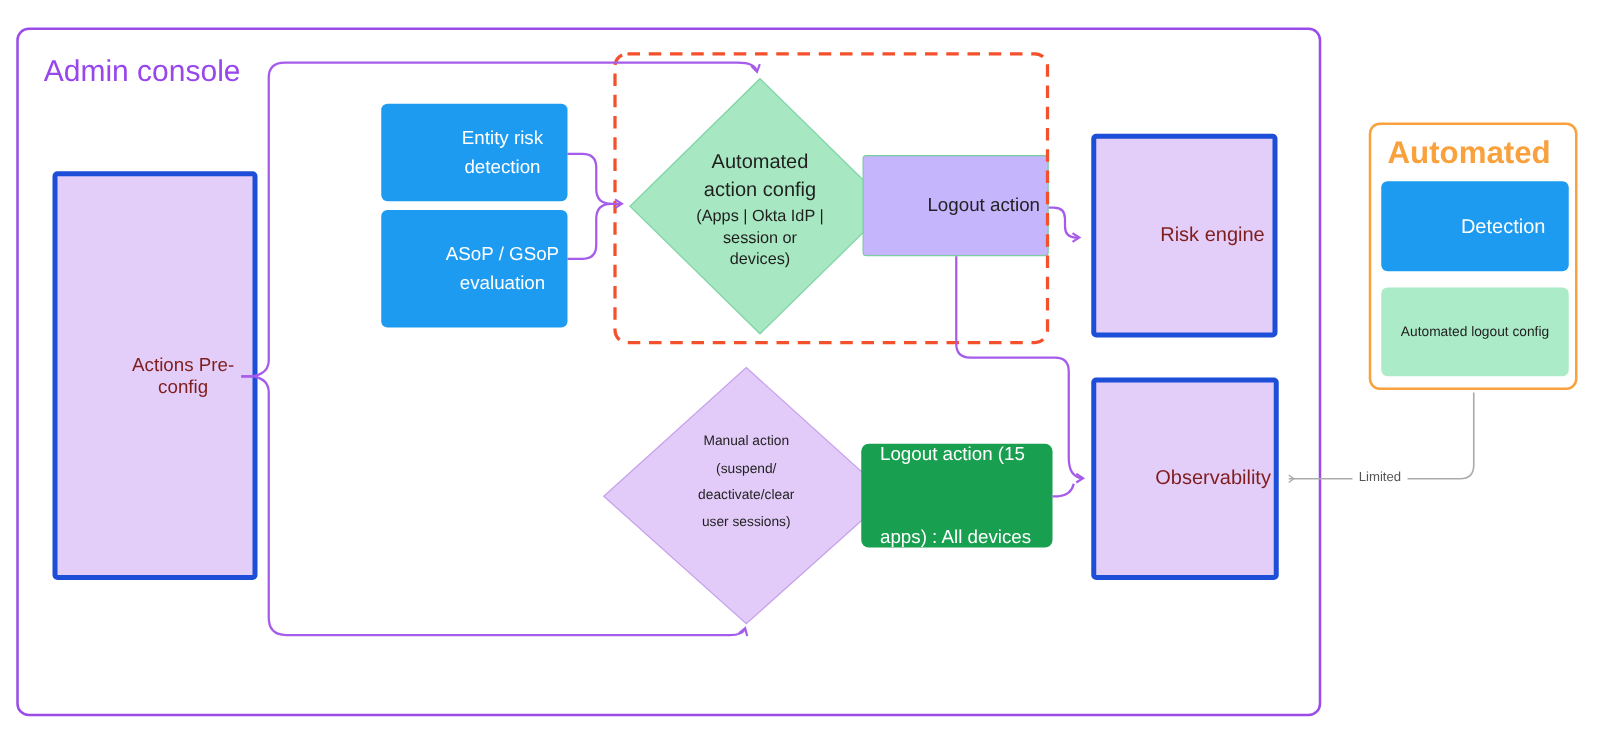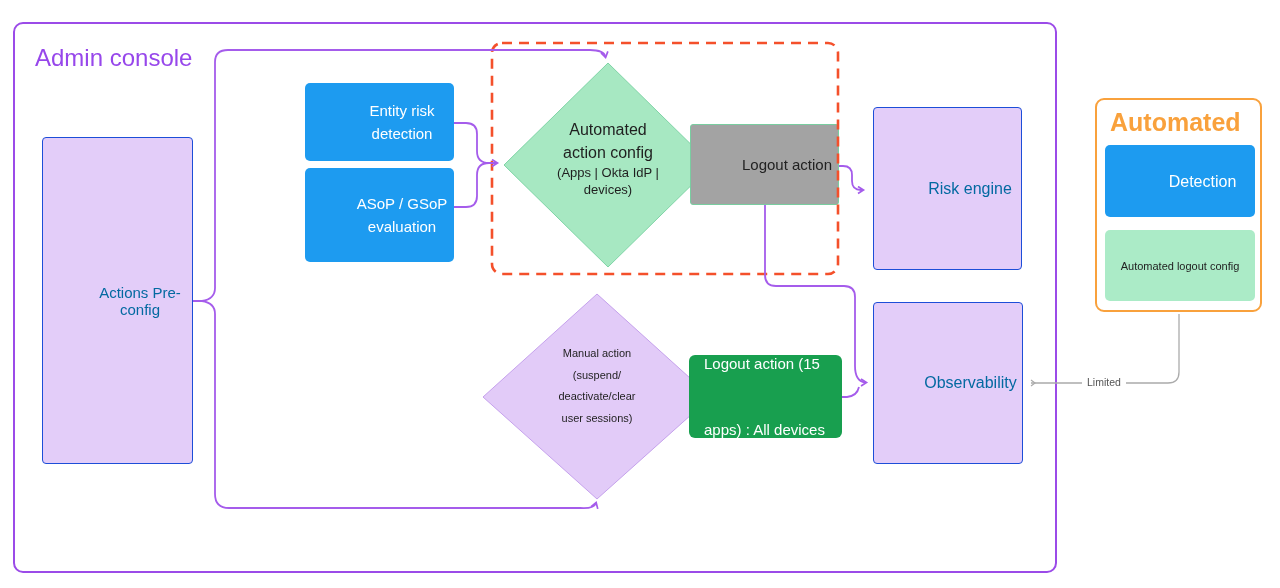--- a/index.html
+++ b/index.html
@@ -8,24 +8,24 @@
     font-family:"Liberation Sans",sans-serif;color:#1f1f1f;
   }
   .abs{position:absolute;box-sizing:border-box;}
   
   .admin-panel{left:13px;top:22px;width:1044px;height:551px;border:2px solid #9B4BE8;border-radius:10px;z-index:1;}
   .admin-title{left:35px;top:44px;font-size:24px;font-weight:500;color:#9747EB;z-index:4;}
   .wf-panel{left:1095px;top:98px;width:167px;height:214px;border:2px solid #F9A13C;border-radius:9px;z-index:1;background:#fff;}
   .wf-title{left:1110px;top:108px;font-size:25px;font-weight:600;color:#F9A13C;z-index:4;}
   
   .node{display:flex;align-items:center;justify-content:center;text-align:center;z-index:3;padding-left:45px;}
-  .lavender{background:#E3CDF9;border:1px solid #1d4ed8;border-radius:4px;font-size:15px;color:#0369a1;}
+  .lavender{background:#E3CDF9;border:4px solid #1d4ed8;border-radius:4px;font-size:15px;color:#7f1d1d;}
   .blue{background:#1D9BF0;border-radius:5px;color:#ffffff;font-size:15px;line-height:23px;font-weight:500;}
-  .ltgreen{background:#a3a3a3;border:1px solid #79CDA0;border-radius:3px;font-size:15px;color:#222;}
-  .box-actions{left:42px;top:137px;width:151px;height:327px;}
+  .ltgreen{background:#c4b5fd;border:1px solid #79CDA0;border-radius:3px;font-size:15px;color:#222;}
+  .box-actions{left:42px;top:137px;width:164px;height:327px;}
   .box-entity{left:305px;top:83px;width:149px;height:78px;}
   .box-asop{left:305px;top:168px;width:149px;height:94px;}
   .box-logout{left:690px;top:124px;width:149px;height:81px;}
   .box-risk{left:873px;top:107px;width:149px;height:163px;font-size:16px;}
   .box-obs{left:873px;top:302px;width:150px;height:162px;font-size:16px;}
   .box-green15{left:689px;top:355px;width:153px;height:83px;background:#189F4F;border-radius:6px;color:#fff;
     font-size:15px;line-height:22px;display:flex;flex-direction:column;justify-content:center;
     align-items:flex-start;padding-left:15px;z-index:3;font-weight:500;gap:44px;}
   .box-detection{left:1105px;top:145px;width:150px;height:72px;font-size:16px;}
   .box-autolog{left:1105px;top:230px;width:150px;height:71px;background:#ABEBC7;border-radius:5px;
@@ -96,20 +96,21 @@
   </div>
 
   <div class="abs box-autolog">
     <span>Automated logout config</span>
   </div>
 
   <div class="abs dtext dtext-auto">
     <div class="big">Automated</div>
     <div class="big">action config</div>
     <div class="small">(Apps | Okta IdP |</div>
+    <div class="small">session or</div>
     <div class="small">devices)</div>
   </div>
 
   <div class="abs dtext dtext-manual">
     <div>Manual action</div>
     <div>(suspend/</div>
     <div>deactivate/clear</div>
     <div>user sessions)</div>
   </div>
 

